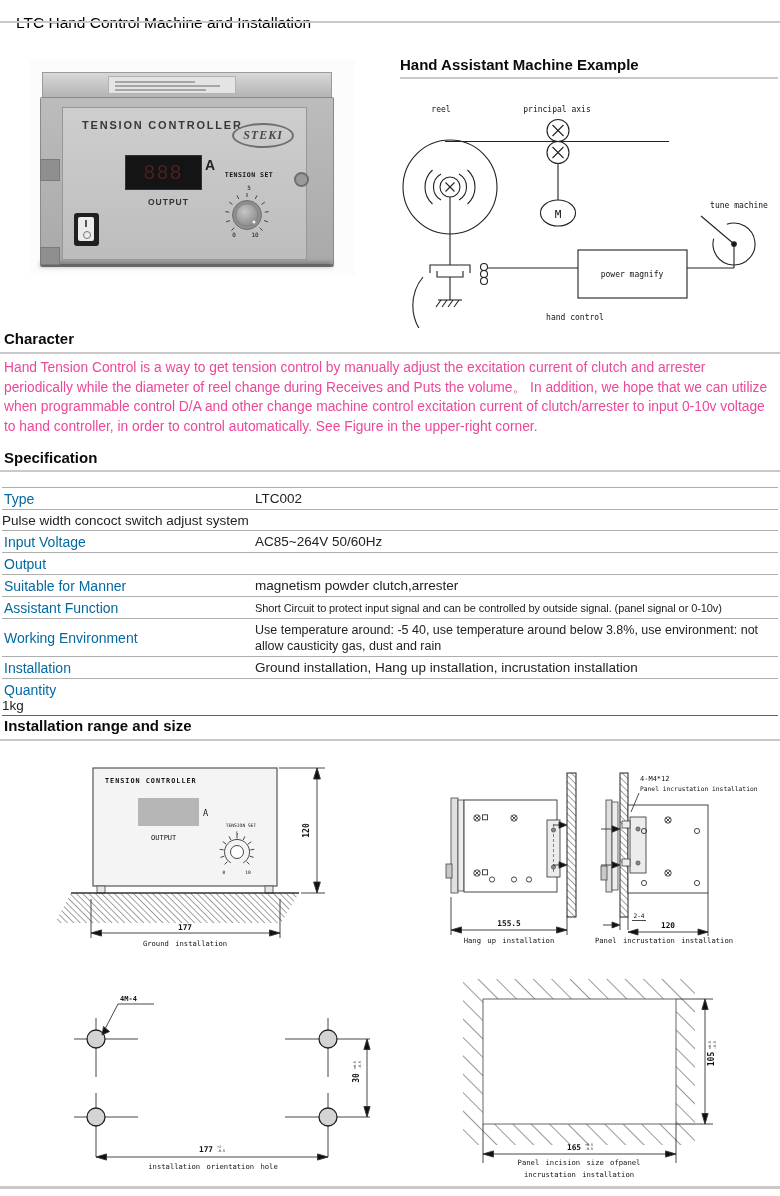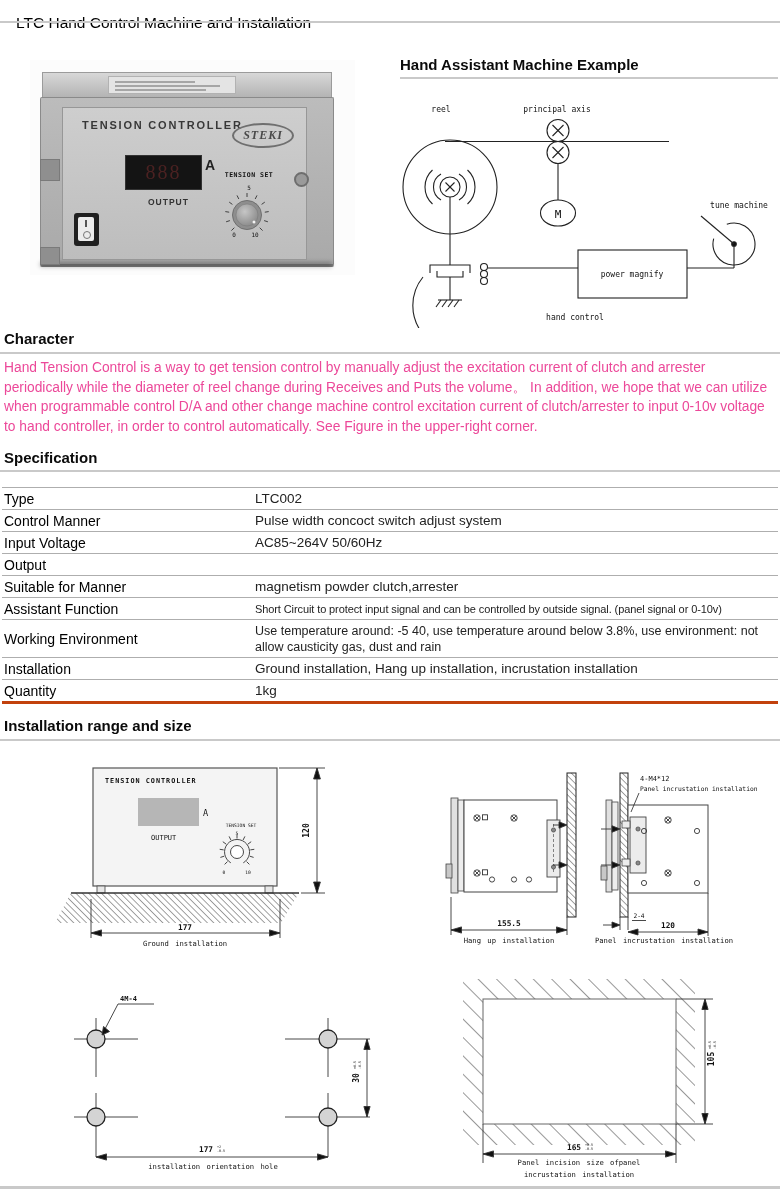--- a/index.html
+++ b/index.html
@@ -15,39 +15,39 @@
   #photo .sticker{left:78px;top:16px;width:128px;height:18px;background:#e4e4e4;border:1px solid #b2b2b2;padding:2px 6px;box-sizing:border-box;}
   #photo .sticker .ln{height:2px;background:#a6a6a6;margin-top:2px;}
   #photo .body{left:10px;top:37px;width:292px;height:166px;background:linear-gradient(180deg,#bcbcbc,#a9a9a9);border:1px solid #8a8a8a;border-bottom:3px solid #7e7e7e;border-radius:2px;}
   #photo .shadow{left:10px;top:202px;width:292px;height:5px;background:rgba(0,0,0,.28);filter:blur(2px);}
   #photo .panel{left:32px;top:47px;width:243px;height:151px;background:linear-gradient(180deg,#cecece,#bdbdbd);border:1px solid #979797;}
   #photo .tab{left:10px;width:18px;height:20px;background:#8f8f8f;border:1px solid #7a7a7a;}
   #photo .paneltitle{left:52px;top:59px;font-size:11px;font-weight:bold;letter-spacing:1.8px;color:#383838;}
   #photo .brand{left:202px;top:55px;width:58px;height:21px;border:2px solid #6f6f6f;border-radius:50%;display:flex;align-items:center;justify-content:center;margin-top:8px;}
   #photo .brand span{font-family:"Liberation Serif",serif;font-style:italic;font-weight:bold;font-size:12px;letter-spacing:1px;color:#4a4a4a;}
   #photo .display{left:95px;top:95px;width:75px;height:33px;background:#141414;border:1px solid #333;display:flex;align-items:center;justify-content:center;}
-  #photo .display span{font-family:Liberation Serif, serif;font-size:20px;color:#512323;letter-spacing:2px;opacity:.9;}
+  #photo .display span{font-family:Liberation Sans, sans-serif;font-size:20px;color:#512323;letter-spacing:2px;opacity:.9;}
   #photo .amp{left:175px;top:97px;font-size:14px;font-weight:bold;color:#222;}
   #photo .out{left:118px;top:137px;font-size:8.5px;letter-spacing:1px;color:#333;font-weight:bold;}
   #photo .switch{left:44px;top:153px;width:25px;height:33px;background:#202020;border-radius:3px;}
   #photo .rocker{left:4px;top:4px;width:16px;height:24px;background:#ececec;border-radius:2px;}
   #photo .rocker .i{position:absolute;left:7px;top:3px;width:2px;height:7px;background:#555;}
   #photo .rocker .o{position:absolute;left:4.5px;top:14px;width:6px;height:6px;border:1.5px solid #777;border-radius:50%;}
   #photo .screw{left:264px;top:112px;width:11px;height:11px;background:#9a9a9a;border:2px solid #6e6e6e;border-radius:50%;}
   
   #title{left:4px;top:2px;} #title-rule{left:0;top:21px;width:780px;}
   #ex-heading{left:400px;top:56px;} #ex-rule{left:400px;top:77px;width:378px;}
   #ex-svg{left:395px;top:86px;}
   #ch-heading{left:4px;top:330px;} #ch-rule{left:0;top:352px;width:780px;}
   #ch-body{left:4px;top:358px;width:773px;font-size:13.8px;line-height:19.5px;color:#ec4899;}
   #sp-heading{left:4px;top:449px;} #sp-rule{left:0;top:470px;width:780px;}
   #spec{left:2px;top:487px;width:776px;}
   .spec-row{display:flex;border-top:1px solid #aeaeae;padding:2.5px 0;}
-  .spec-row.last{border-bottom:3px solid #c2410c;}
-  .spec-label{width:251px;flex:none;font-size:14px;color:#000000;padding-left:2px;}
+  .spec-row.last{border-bottom:1px solid #c2410c;flex-direction:column;}
+  .spec-label{width:251px;flex:none;font-size:14px;color:#0369a1;padding-left:2px;}
   .spec-value{flex:1;font-size:13.5px;color:#222;}
   .spec-row.cond .spec-value{font-size:11px;letter-spacing:-.1px;padding-top:2px;}
   .spec-row.env .spec-label{display:flex;align-items:center;}
   .spec-row.env .spec-value{font-size:12.5px;line-height:16px;}
   #in-heading{left:4px;top:717px;} #in-rule{left:0;top:739px;width:780px;}
   #gr-svg{left:55px;top:752px;} #hp-svg{left:435px;top:752px;}
   #oh-svg{left:60px;top:985px;} #pi-svg{left:455px;top:975px;}
   #footer-rule{left:0;top:1186px;width:780px;height:3px;background:#c9c9c9;}
   
   svg text{font-family:"DejaVu Sans Mono",monospace;fill:#111;}
@@ -184,21 +184,20 @@
   <p id="ch-body" class="abs" style="margin:0">Hand Tension Control is a way to get tension control by manually adjust the excitation current of clutch and arrester periodically while the diameter of reel change during Receives and Puts the volume。 In addition, we hope that we can utilize when programmable control D/A and other change machine control excitation current of clutch/arrester to input 0-10v voltage to hand controller, in order to control automatically. See Figure in the upper-right corner.</p>
 
   <h2 id="sp-heading" class="abs">Specification</h2>
   <div id="sp-rule" class="abs rule"></div>
   <div id="spec" class="abs">
     <div class="spec-row">
       <div class="spec-label">Type</div>
       <div class="spec-value">LTC002</div>
     </div>
     <div class="spec-row">
-      <div class="spec-label">Control Manner</div>
       <div class="spec-value">Pulse width concoct switch adjust system</div>
     </div>
     <div class="spec-row">
       <div class="spec-label">Input Voltage</div>
       <div class="spec-value">AC85~264V 50/60Hz</div>
     </div>
     <div class="spec-row">
       <div class="spec-label">Output</div>
     </div>
     <div class="spec-row">

